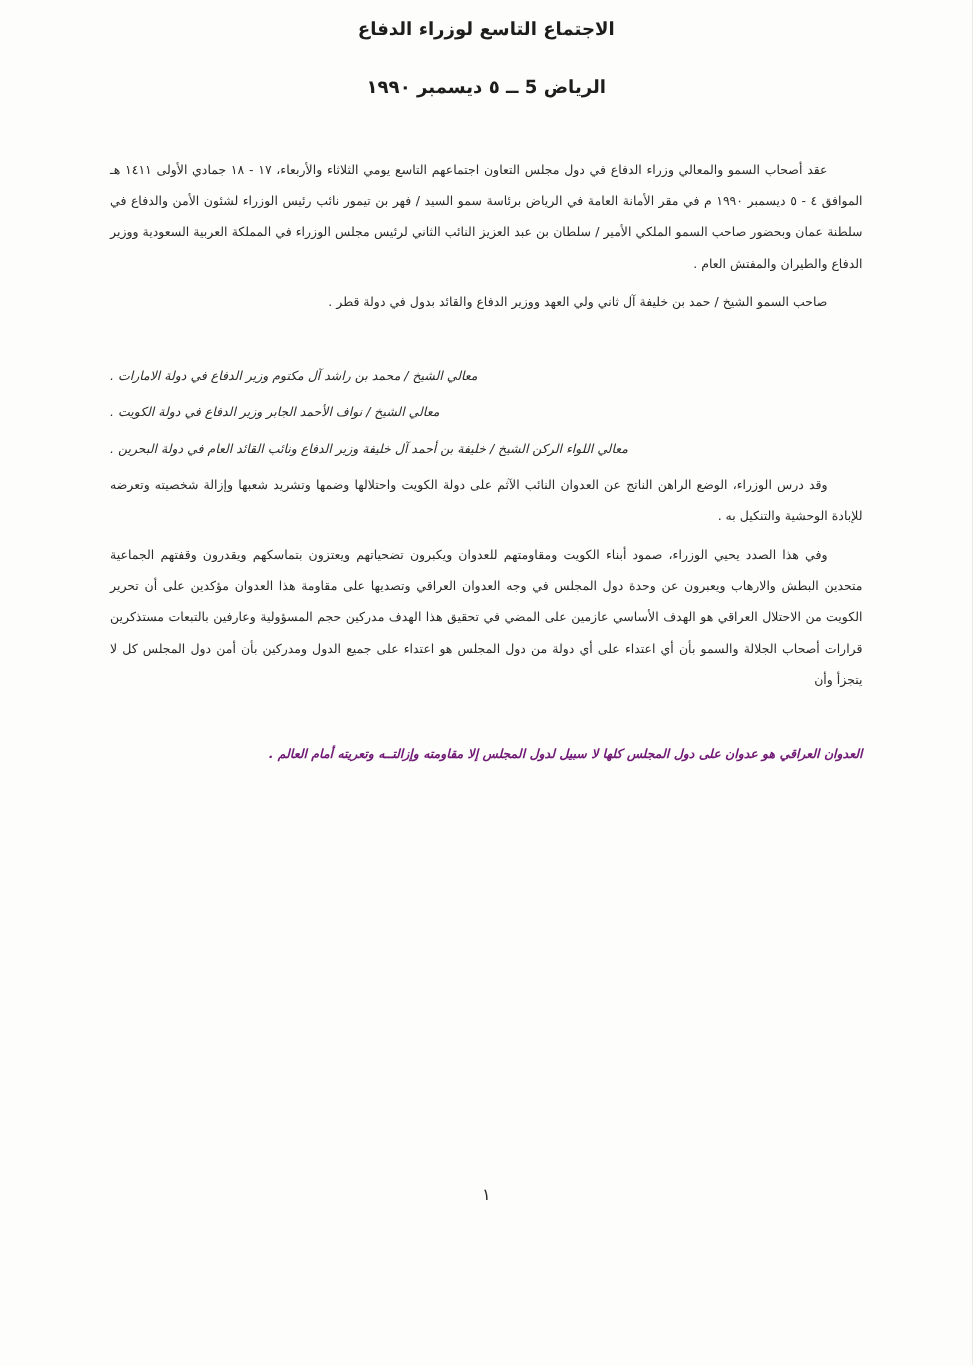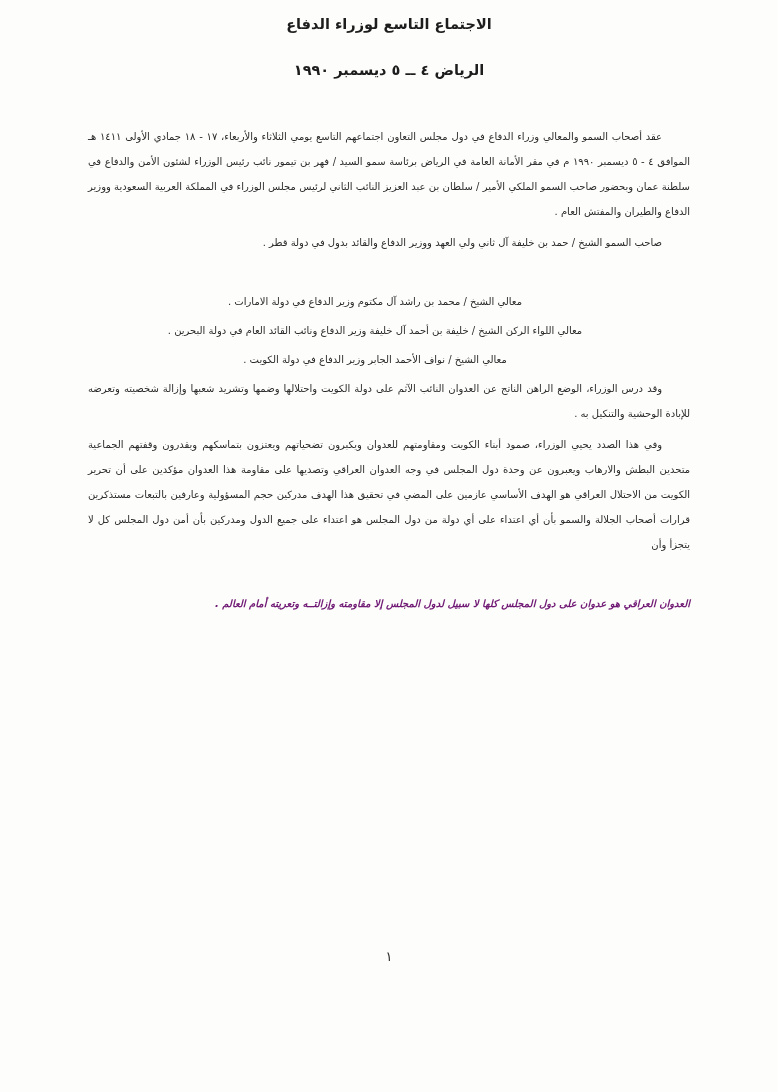--- a/index.html
+++ b/index.html
@@ -35,22 +35,23 @@
     }
     .para {
       font-size: 10px;
       line-height: 25px;
       text-align: justify;
       text-indent: 28px;
       margin: 0 0 6px 0;
       color: #2b2b2b;
     }
     .para.short {
-      text-align: center;
+      text-align: left;
       margin-bottom: 4px;
+      font-style: italic;
     }
     .gap-after {
       margin-bottom: 34px;
     }
     .gap-before {
       margin-top: 28px;
     }
     .emphasis {
       font-weight: bold;
       color: #701a75;
@@ -68,28 +69,28 @@
       color: #2b2b2b;
     }
   </style>
 </head>
 <body>
 
 <div class="page">
   <div class="content">
 
     <h1 class="title">الاجتماع التاسع لوزراء الدفاع</h1>
-    <h3 class="title last">الرياض ٤ ــ ٥ ديسمبر ١٩٩٠</h3>
+    <h3 class="title last">الرياض 5 ــ ٥ ديسمبر ١٩٩٠</h3>
 
     <p class="para">عقد أصحاب السمو والمعالي وزراء الدفاع في دول مجلس التعاون اجتماعهم التاسع يومي الثلاثاء والأربعاء، ١٧ - ١٨ جمادي الأولى ١٤١١ هـ الموافق ٤ - ٥ ديسمبر ١٩٩٠ م في مقر الأمانة العامة في الرياض برئاسة سمو السيد / فهر بن تيمور نائب رئيس الوزراء لشئون الأمن والدفاع في سلطنة عمان وبحضور صاحب السمو الملكي الأمير / سلطان بن عبد العزيز النائب الثاني لرئيس مجلس الوزراء في المملكة العربية السعودية ووزير الدفاع والطيران والمفتش العام .</p>
     <p class="para gap-after">صاحب السمو الشيخ / حمد بن خليفة آل ثاني ولي العهد ووزير الدفاع والقائد بدول في دولة قطر .</p>
 
     <p class="para short gap-before">معالي الشيخ / محمد بن راشد آل مكتوم وزير الدفاع في دولة الامارات .</p>
+    <p class="para short">معالي الشيخ / نواف الأحمد الجابر وزير الدفاع في دولة الكويت .</p>
     <p class="para short">معالي اللواء الركن الشيخ / خليفة بن أحمد آل خليفة وزير الدفاع ونائب القائد العام في دولة البحرين .</p>
-    <p class="para short">معالي الشيخ / نواف الأحمد الجابر وزير الدفاع في دولة الكويت .</p>
 
     <p class="para">وقد درس الوزراء، الوضع الراهن الناتج عن العدوان النائب الآثم على دولة الكويت واحتلالها وضمها وتشريد شعبها وإزالة شخصيته وتعرضه للإبادة الوحشية والتنكيل به .</p>
     <p class="para">وفي هذا الصدد يحيي الوزراء، صمود أبناء الكويت ومقاومتهم للعدوان ويكبرون تضحياتهم ويعتزون بتماسكهم ويقدرون وقفتهم الجماعية متحدين البطش والارهاب ويعبرون عن وحدة دول المجلس في وجه العدوان العراقي وتصديها على مقاومة هذا العدوان مؤكدين على أن تحرير الكويت من الاحتلال العراقي هو الهدف الأساسي عازمين على المضي في تحقيق هذا الهدف مدركين حجم المسؤولية وعارفين بالتبعات مستذكرين قرارات أصحاب الجلالة والسمو بأن أي اعتداء على أي دولة من دول المجلس هو اعتداء على جميع الدول ومدركين بأن أمن دول المجلس كل لا يتجزأ وأن</p>
 
     <p class="para emphasis">العدوان العراقي هو عدوان على دول المجلس كلها لا سبيل لدول المجلس إلا مقاومته وإزالتــه وتعريته أمام العالم .</p>
 
   </div>
 
   <div class="page-number">١</div>
 </div>

